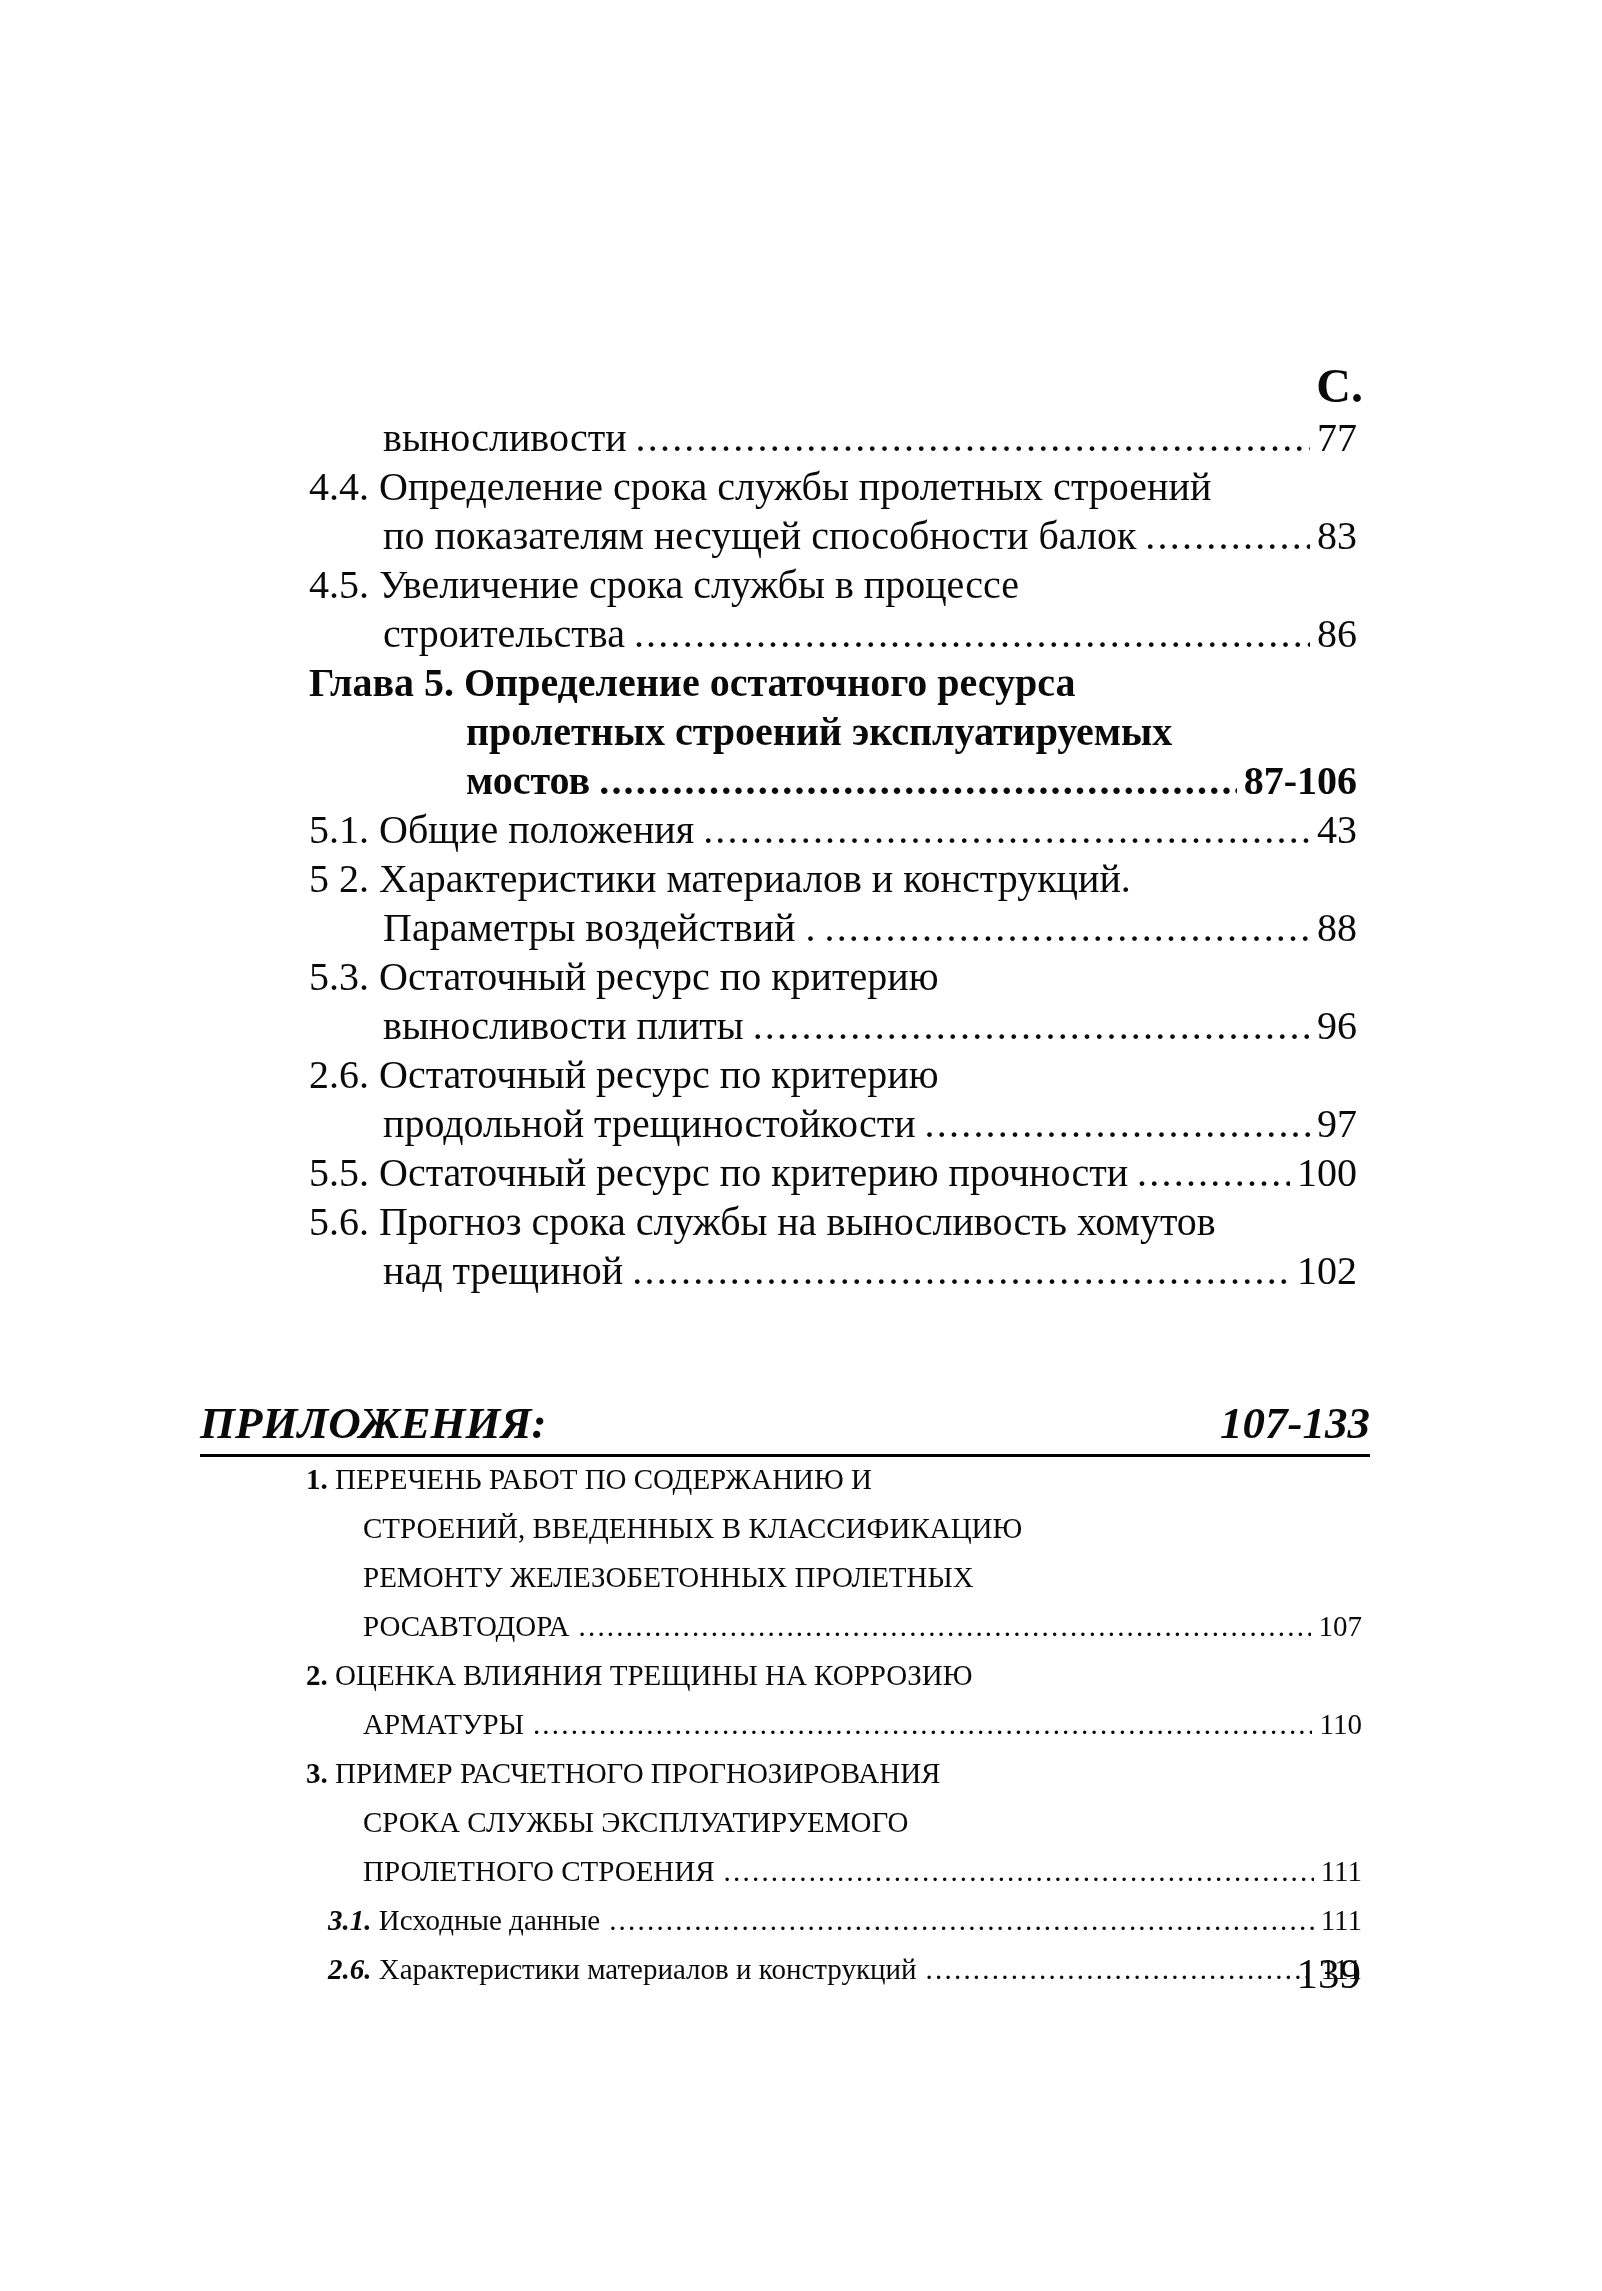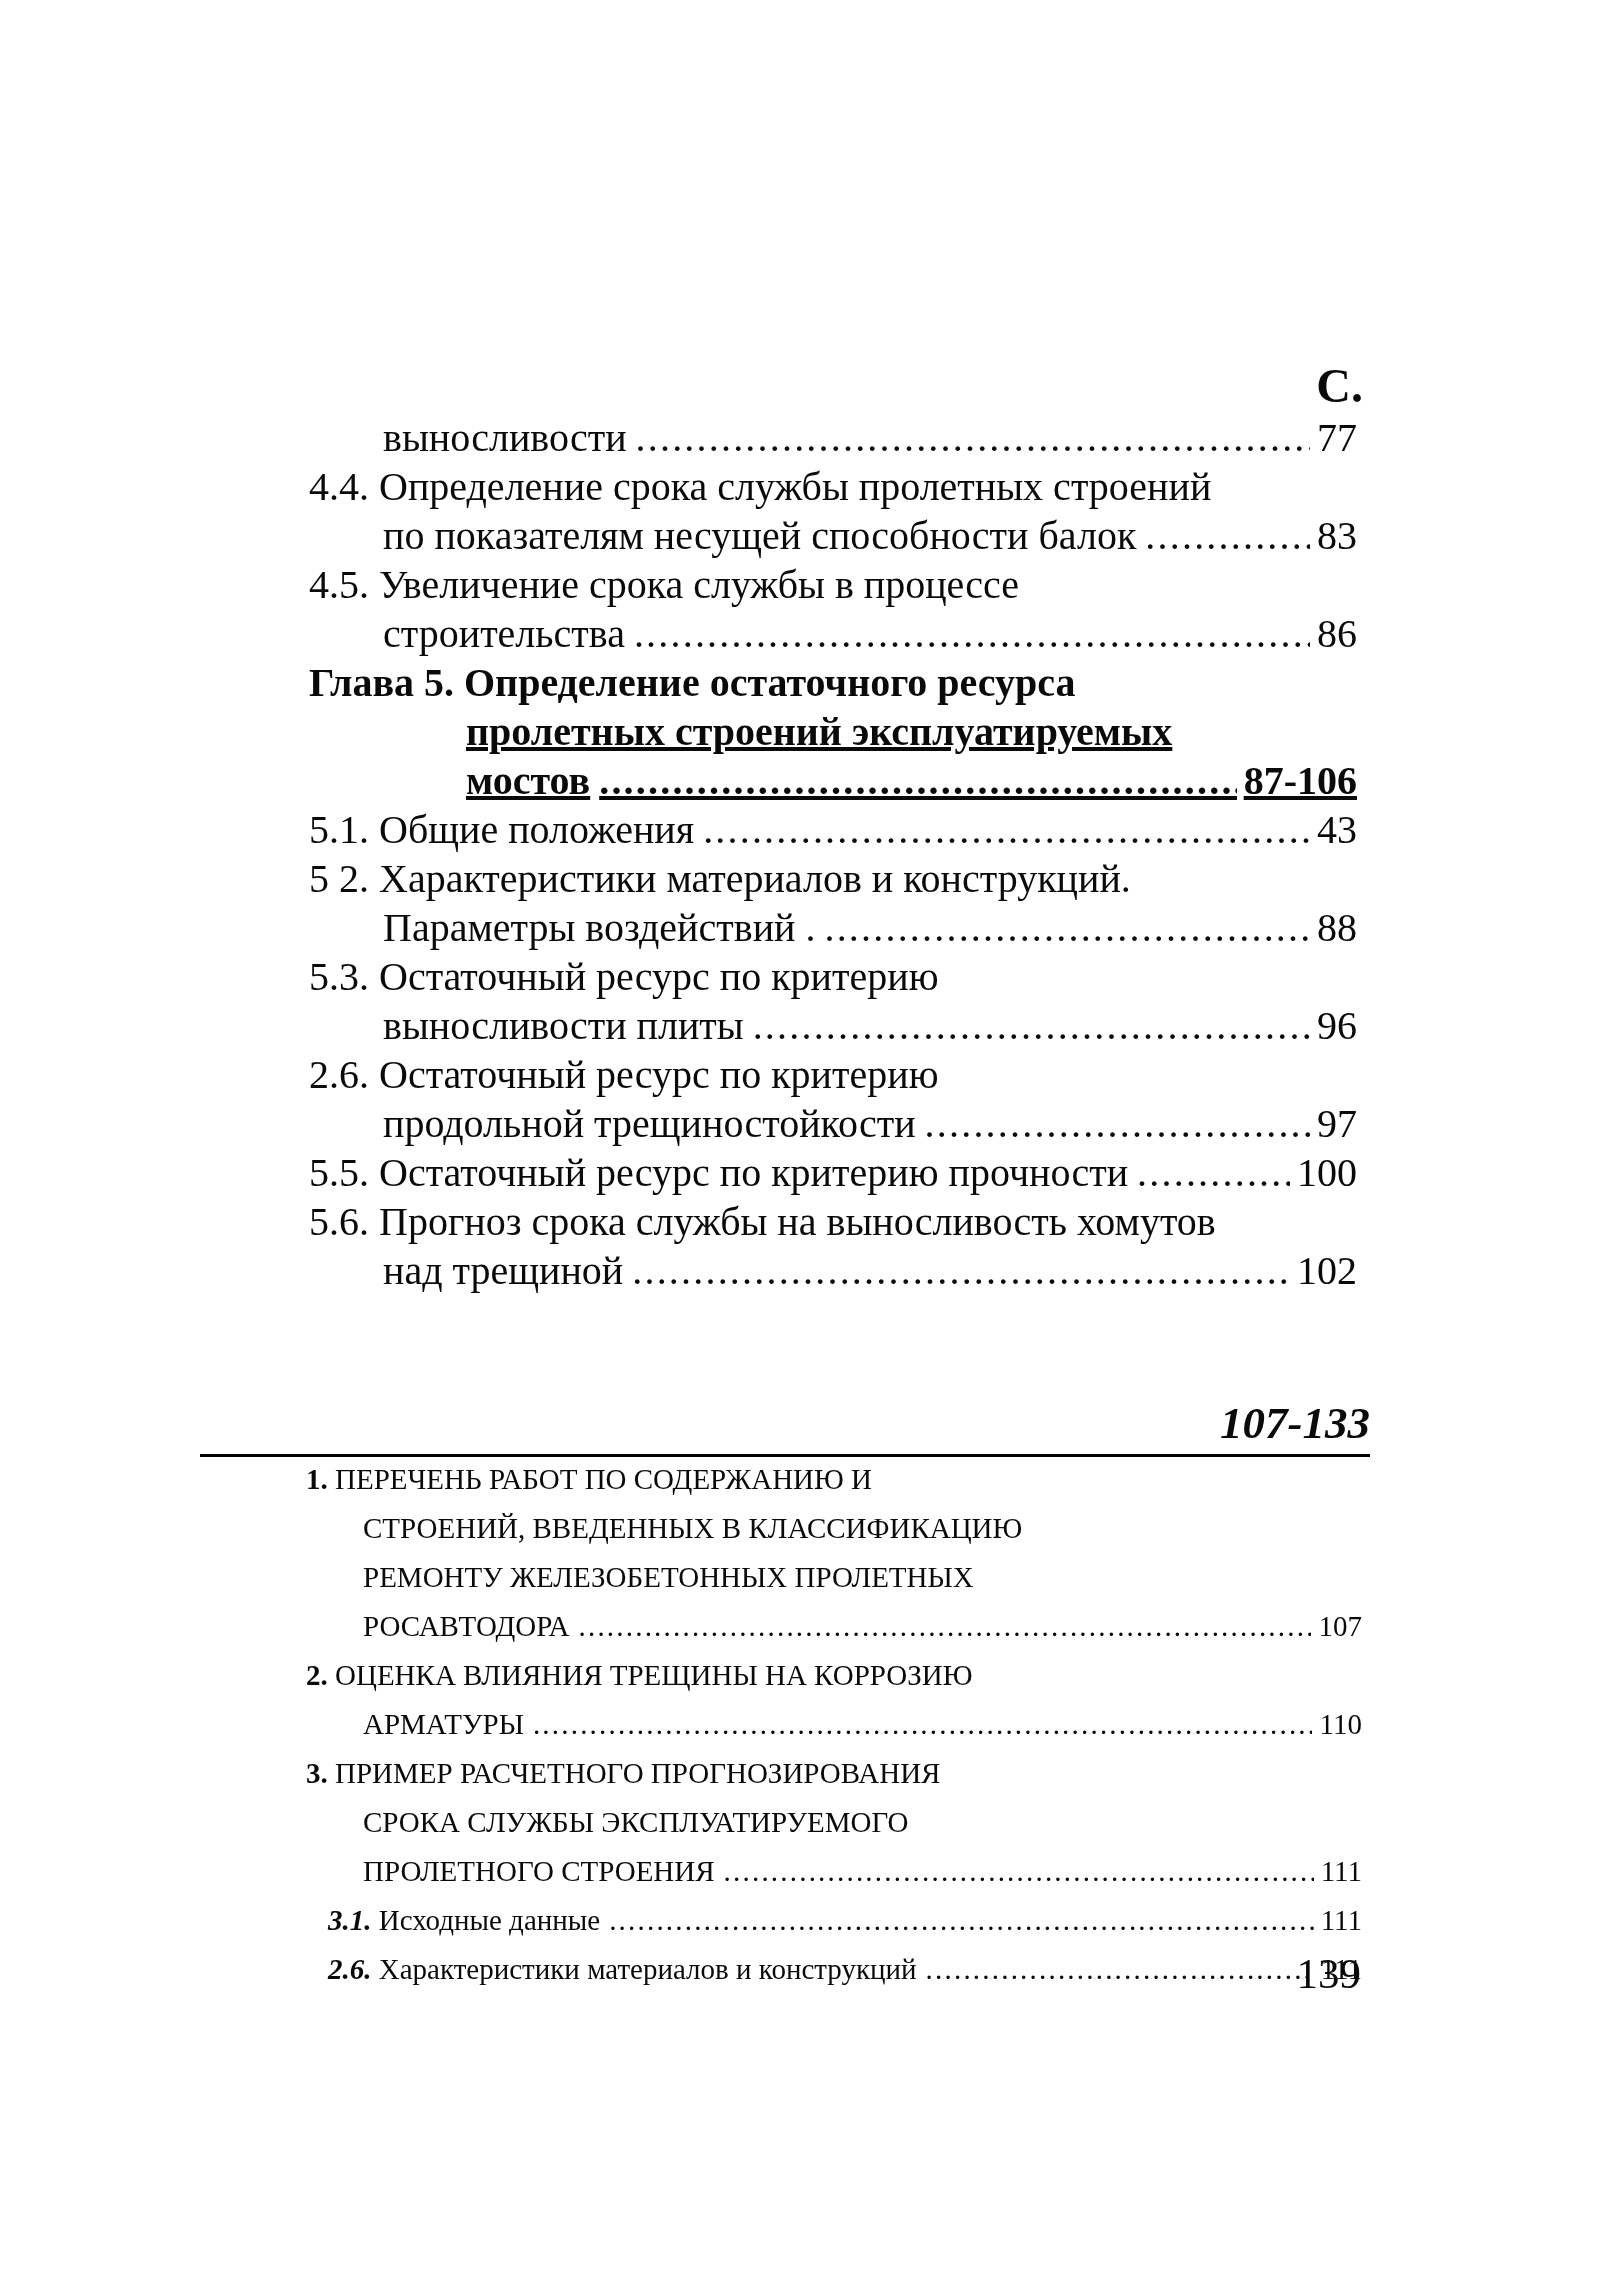--- a/index.html
+++ b/index.html
@@ -25,21 +25,21 @@
     display:flex;align-items:baseline;white-space:nowrap;
   }
   .row .t{flex:0 1 auto;}
   .leader{
     flex:1 1 auto;overflow:hidden;white-space:nowrap;
     letter-spacing:2.2px;margin-left:9px;margin-right:7.1px;min-width:27px;
   }
   .pg{flex:0 0 auto;}
   .bold{font-weight:700;}
   .main-ind-1{padding-left:74px;}
-  .main-ind-2{padding-left:157px;text-decoration:underline;}
+  .main-ind-2{padding-left:157px;}
   
   .appendix-heading-row{
     position:absolute;top:1401px;left:200px;width:1170px;
     display:flex;align-items:baseline;
     border-bottom:3.6px solid #000;
     padding-bottom:8px;
     font-size:45px;font-weight:700;font-style:italic;
     line-height:1;
   }
   .app-head-fill{flex:1 1 auto;}
@@ -137,20 +137,21 @@
         <span class="t">5.6. Прогноз срока службы на выносливость хомутов</span>
       </div>
       <div class="row main-ind-1">
         <span class="t">над трещиной</span>
         <span class="leader">................................................................................................................................................................</span>
         <span class="pg">102</span>
       </div>
     </div>
 
   <div class="appendix-heading-row">
+    <span class="app-head">ПРИЛОЖЕНИЯ:</span>
     <span class="app-head-fill"></span>
     <span class="app-head-pages">107-133</span>
   </div>
 
   <div class="toc-appendix" id="toc-appendix">
       <div class="row app-ind-0">
         <span class="t"><span class="num">1. </span>ПЕРЕЧЕНЬ РАБОТ ПО СОДЕРЖАНИЮ И</span>
       </div>
       <div class="row app-ind-1">
         <span class="t">СТРОЕНИЙ, ВВЕДЕННЫХ В КЛАССИФИКАЦИЮ</span>

